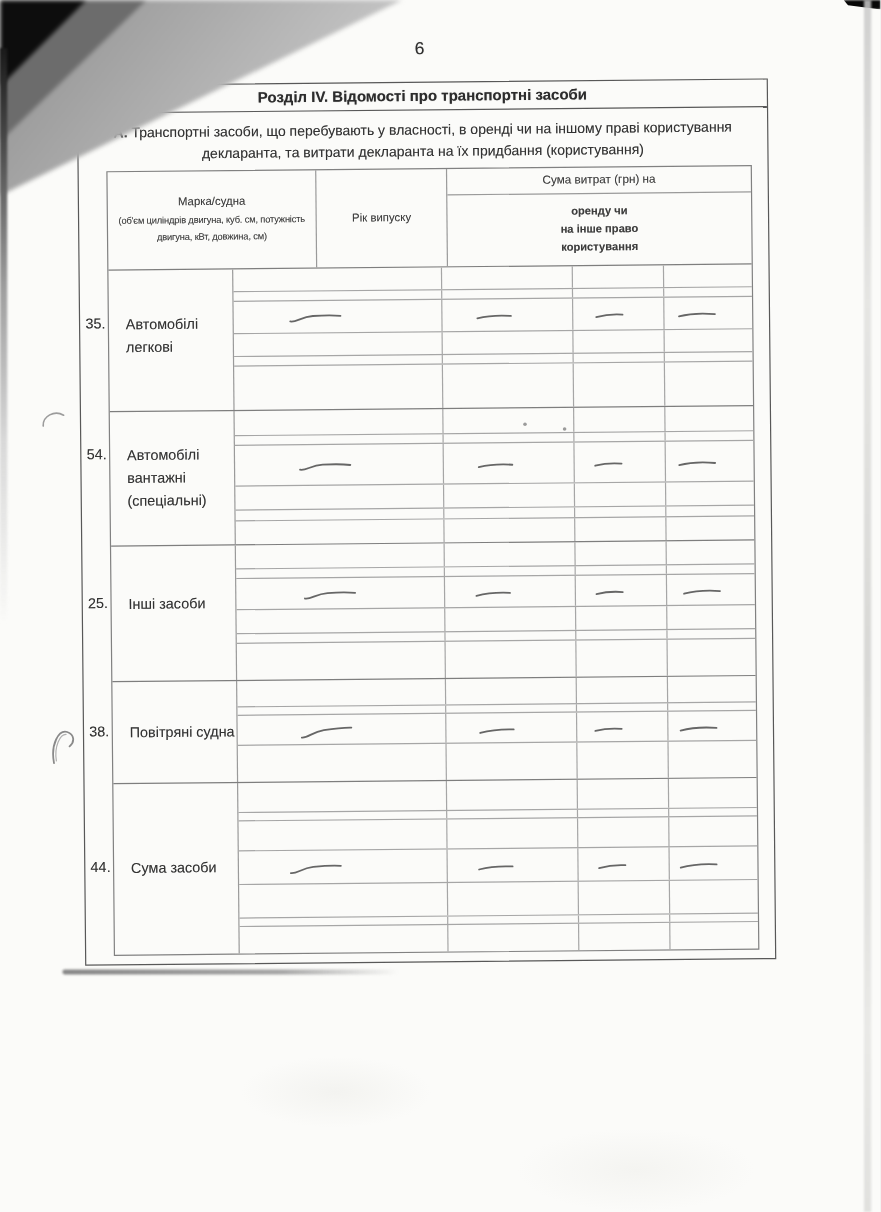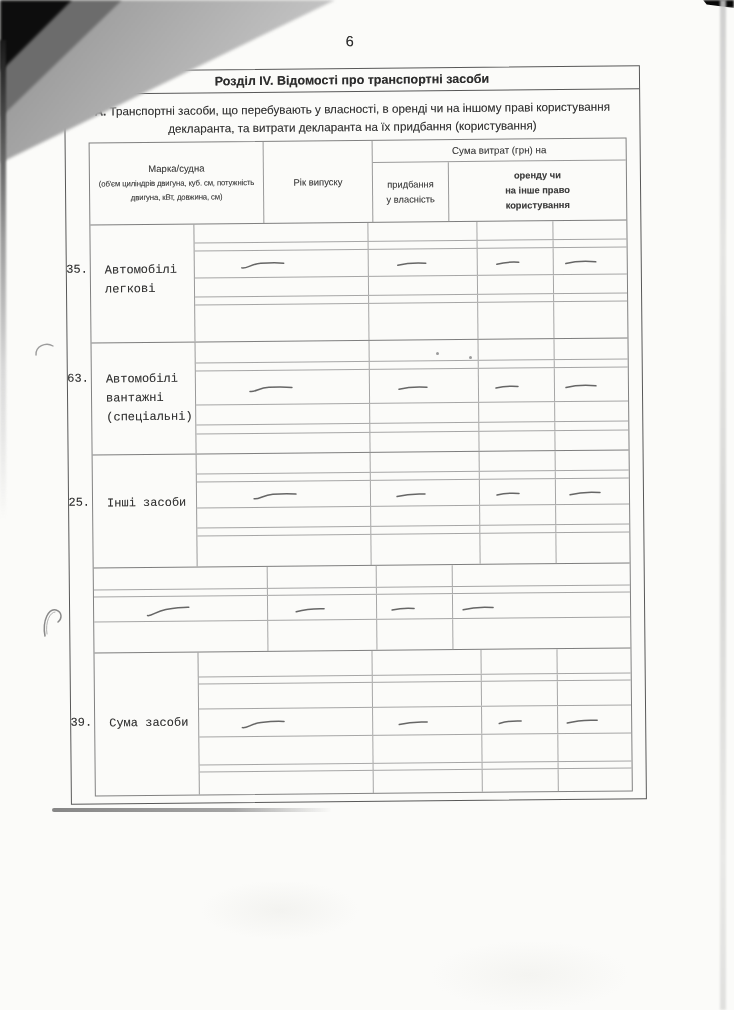--- a/index.html
+++ b/index.html
@@ -43,21 +43,21 @@
   .h3{width:109px;border-right:1px solid #9a9a9a;font-size:9.5px;}
   .h45{flex:1;display:flex;flex-direction:column;}
   .h45top{height:22px;border-bottom:1px solid #9a9a9a;display:flex;align-items:center;justify-content:center;font-size:9.8px;}
   .h45bot{flex:1;display:flex;}
   .h4{width:76px;border-right:1px solid #9a9a9a;font-size:9.3px;line-height:15px;}
   .h5{flex:1;font-size:9.3px;line-height:15px;font-weight:bold;}
 
   .sec{display:flex;border-bottom:1px solid #7e7e7e;}
   .sec:last-child{border-bottom:none;}
   .c1cell{width:104px;border-right:1px solid #9a9a9a;display:flex;align-items:center;padding-left:14px;}
-  .lblwrap{position:relative;font-family:Liberation Mono, monospace;}
+  .lblwrap{position:relative;}
   .secnum{position:absolute;left:-47px;top:1px;width:30px;text-align:right;
           font-size:12px;color:#333;}
   .seclabel{font-size:12px;line-height:19px;color:#333;}
   .sub{flex:1;display:flex;flex-direction:column;}
   .srow{display:flex;}
   .srow.bb{border-bottom:1px solid #a6a6a6;}
   .cell{display:flex;align-items:center;padding-top:3px;}
   .c2{width:174px;border-right:1px solid #a6a6a6;}
   .c3{width:109px;border-right:1px solid #a6a6a6;}
   .c4{width:76px;border-right:1px solid #a6a6a6;}
@@ -108,22 +108,20 @@
         <div class="thead">
           <div class="hc h2">
             <div class="mtitle">Марка/судна</div>
             <div class="msub pre">(об'єм циліндрів двигуна, куб. см, потужність
 двигуна, кВт, довжина, см)</div>
           </div>
           <div class="hc h3">Рік випуску</div>
           <div class="h45">
             <div class="h45top">Сума витрат (грн) на</div>
             <div class="h45bot">
-              <div class="hc h4 pre">придбання
-у власність</div>
               <div class="hc h5 pre">оренду чи
 на інше право
 користування</div>
             </div>
           </div>
         </div>
         <div id="tbody">
             <div class="sec" style="height: 118px;">
               <div class="c1cell">
                 <div class="lblwrap" style="transform: translateY(-4px);"><span class="secnum">35.</span><span class="seclabel pre">Автомобілі
@@ -187,21 +185,21 @@
                 <div class="srow" style="height: 36px;">
                   <div class="cell c2"></div>
                   <div class="cell c3"></div>
                   <div class="cell c4"></div>
                   <div class="cell c5"></div>
                 </div>
               </div>
             </div>
             <div class="sec" style="height: 112px;">
               <div class="c1cell">
-                <div class="lblwrap" style="transform: translateY(0px);"><span class="secnum">63.</span><span class="seclabel pre">Автомобілі
+                <div class="lblwrap" style="transform: translateY(0px);"><span class="secnum">54.</span><span class="seclabel pre">Автомобілі
 вантажні
 (спеціальні)</span></div>
               </div>
               <div class="sub">
                 <div class="srow bb" style="height: 21px;">
                   <div class="cell c2"></div>
                   <div class="cell c3"></div>
                   <div class="cell c4"></div>
                   <div class="cell c5"></div>
                 </div>
@@ -322,20 +320,23 @@
                 </div>
                 <div class="srow" style="height: 30px;">
                   <div class="cell c2"></div>
                   <div class="cell c3"></div>
                   <div class="cell c4"></div>
                   <div class="cell c5"></div>
                 </div>
               </div>
             </div>
             <div class="sec" style="height: 85px;">
+              <div class="c1cell">
+                <div class="lblwrap" style="transform: translateY(0px);"><span class="secnum">38.</span><span class="seclabel pre">Повітряні судна</span></div>
+              </div>
               <div class="sub">
                 <div class="srow bb" style="height: 22px;">
                   <div class="cell c2"></div>
                   <div class="cell c3"></div>
                   <div class="cell c4"></div>
                   <div class="cell c5"></div>
                 </div>
                 <div class="srow bb" style="height: 7px;">
                   <div class="cell c2"></div>
                   <div class="cell c3"></div>
@@ -375,21 +376,21 @@
                 <div class="srow" style="height: 30px;">
                   <div class="cell c2"></div>
                   <div class="cell c3"></div>
                   <div class="cell c4"></div>
                   <div class="cell c5"></div>
                 </div>
               </div>
             </div>
             <div class="sec" style="height: 142px;">
               <div class="c1cell">
-                <div class="lblwrap" style="transform: translateY(-1px);"><span class="secnum">39.</span><span class="seclabel pre">Сума засоби</span></div>
+                <div class="lblwrap" style="transform: translateY(-1px);"><span class="secnum">44.</span><span class="seclabel pre">Сума засоби</span></div>
               </div>
               <div class="sub">
                 <div class="srow bb" style="height: 25px;">
                   <div class="cell c2"></div>
                   <div class="cell c3"></div>
                   <div class="cell c4"></div>
                   <div class="cell c5"></div>
                 </div>
                 <div class="srow bb" style="height: 7px;">
                   <div class="cell c2"></div>

